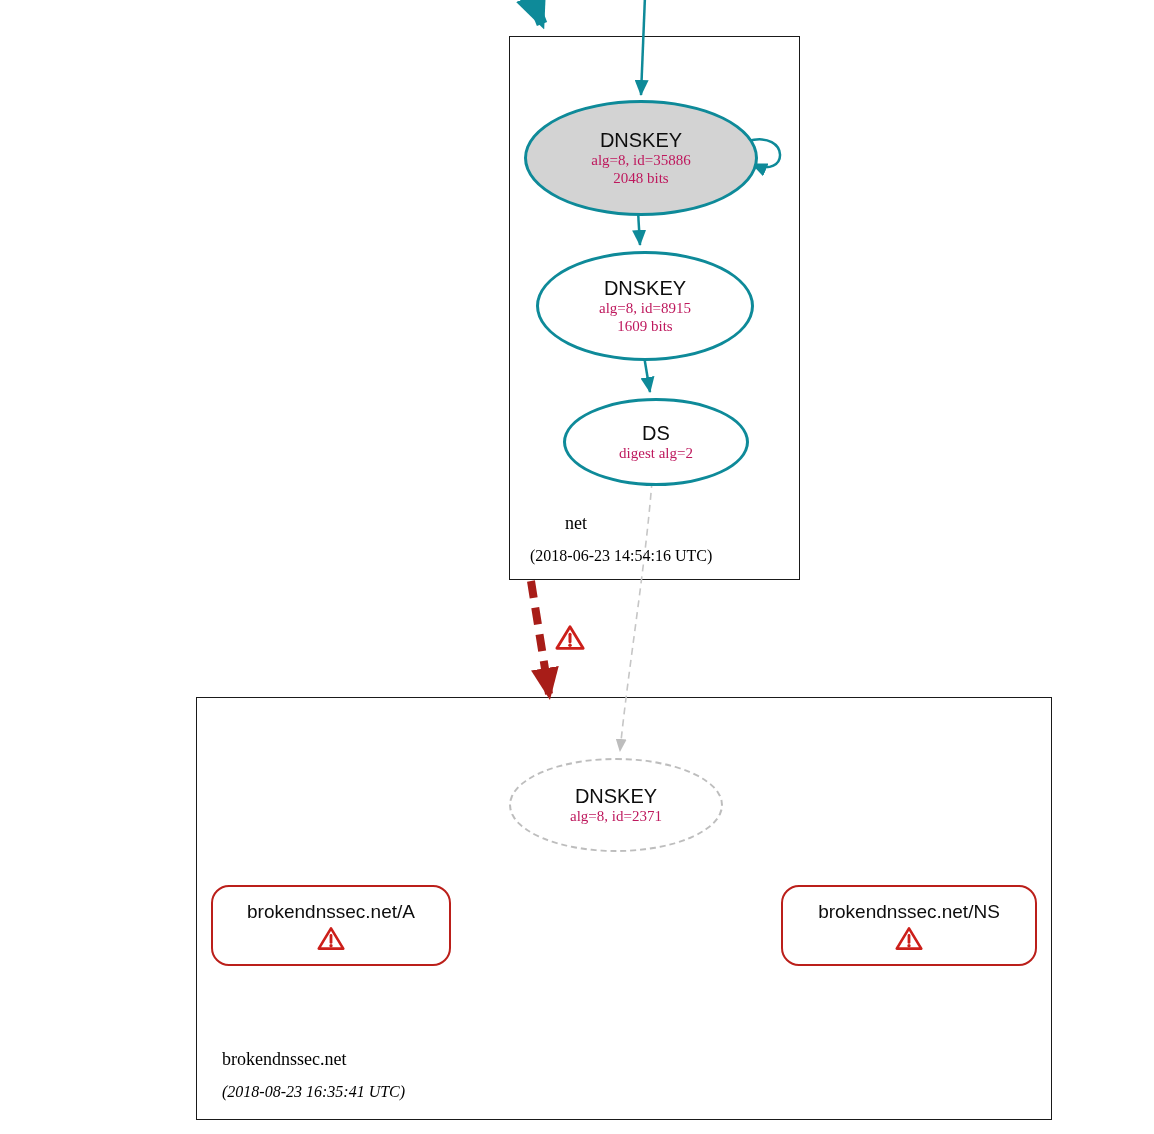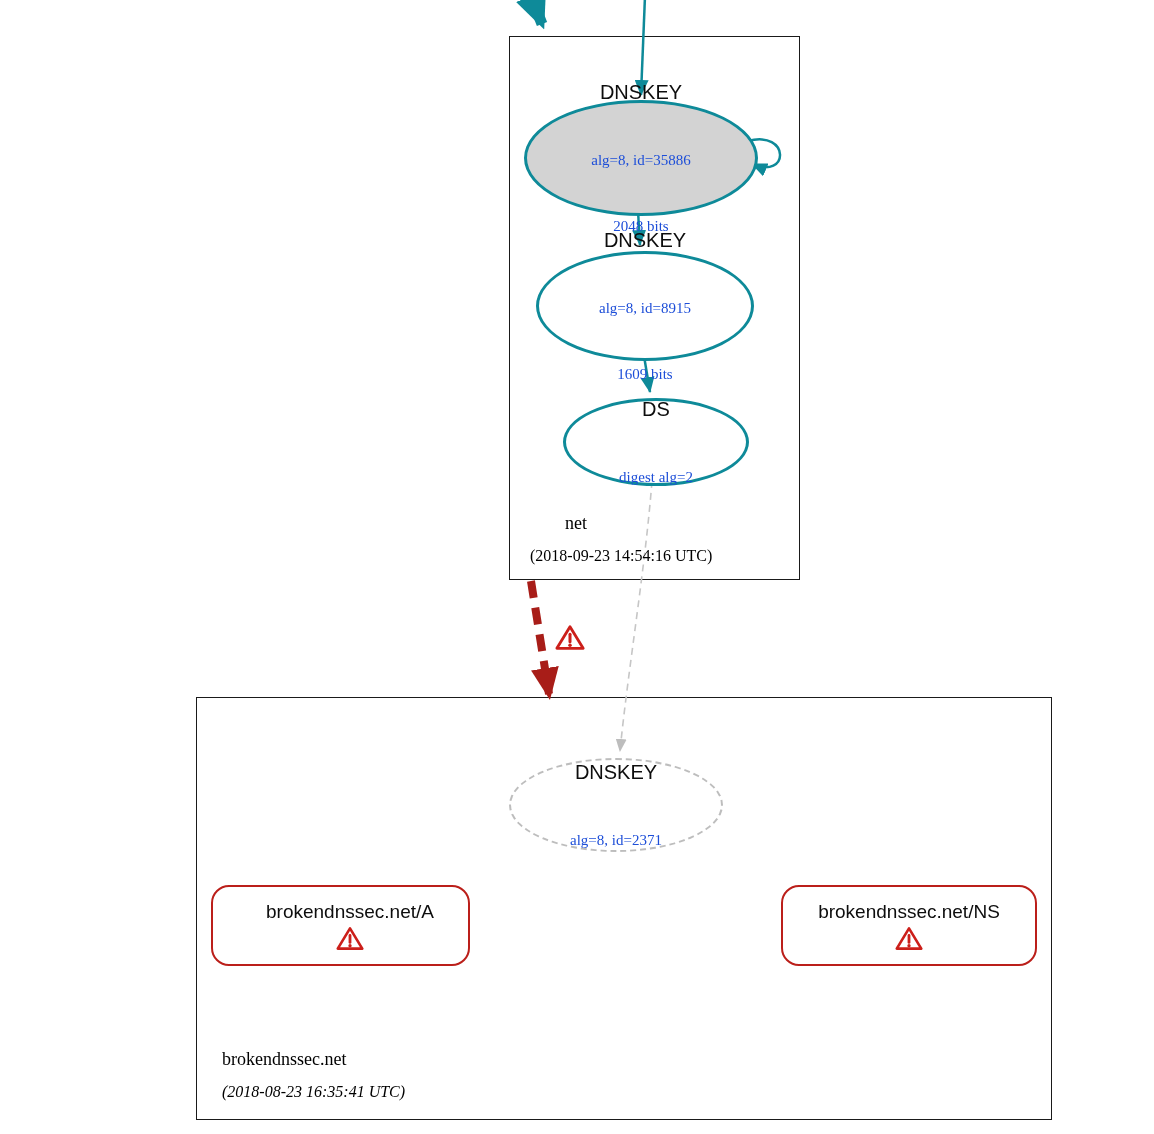--- a/index.html
+++ b/index.html
@@ -35,41 +35,40 @@
     flex-direction: column;
     align-items: center;
     justify-content: center;
     text-align: center;
     z-index: 3;
     background: #ffffff;
     line-height: 1.15;
   }
   .ellipse {
     border-radius: 50%;
-    gap: 48px;
   }
   .node-secure {
     border: 3px solid #0e8a99;
   }
   .node-ksk {
     background: #d3d3d3;
   }
   .node-dashed {
     border: 2px dashed #bdbdbd;
     background: #ffffff;
   }
   .node-title {
     font-family: "Liberation Sans", sans-serif;
     font-size: 20px;
     color: #0d0d0d;
   }
   .node-sub {
     font-family: "Liberation Serif", serif;
     font-size: 15px;
-    color: #1d4ed8;
+    color: #be185d;
   }
   .rrset {
     position: absolute;
     display: flex;
     flex-direction: column;
     align-items: center;
     justify-content: center;
     gap: 3px;
     border: 2px solid #bb1f1a;
     border-radius: 18px;
@@ -159,28 +158,28 @@
     <span class="node-sub">alg=8, id=8915</span>
     <span class="node-sub">1609 bits</span>
   </div>
 
   <div class="node ellipse node-secure" style="left:563px; top:398px; width:180px; height:82px;">
     <span class="node-title">DS</span>
     <span class="node-sub">digest alg=2</span>
   </div>
 
   <div class="zone-label" style="left:530px; top:513px;margin-left:35px;">net</div>
-  <div class="zone-ts" style="left:530px; top:547px;">(2018-09-23 14:54:16 UTC)</div>
+  <div class="zone-ts" style="left:530px; top:547px;">(2018-06-23 14:54:16 UTC)</div>
 
   <div class="node ellipse node-dashed" style="left:509px; top:758px; width:210px; height:90px;">
     <span class="node-title">DNSKEY</span>
     <span class="node-sub">alg=8, id=2371</span>
   </div>
 
-  <div class="rrset" style="left:211px; top:885px; width:236px; height:77px;padding-left:19px;">
+  <div class="rrset" style="left:211px; top:885px; width:236px; height:77px;">
     <span class="rrset-label">brokendnssec.net/A</span>
     <span>
       <svg class="warn" width="28" height="25" viewBox="0 0 32 28" xmlns="http://www.w3.org/2000/svg">
         <path d="M16 2.5 L30 25.5 L2 25.5 Z" fill="#ffffff" stroke="#cc1f1a" stroke-width="3" stroke-linejoin="round"></path>
         <path d="M16 10.5 L16 18.5" stroke="#cc1f1a" stroke-width="3.2" stroke-linecap="round"></path>
         <circle cx="16" cy="22.3" r="1.9" fill="#cc1f1a"></circle>
       </svg>
     </span>
   </div>
 

